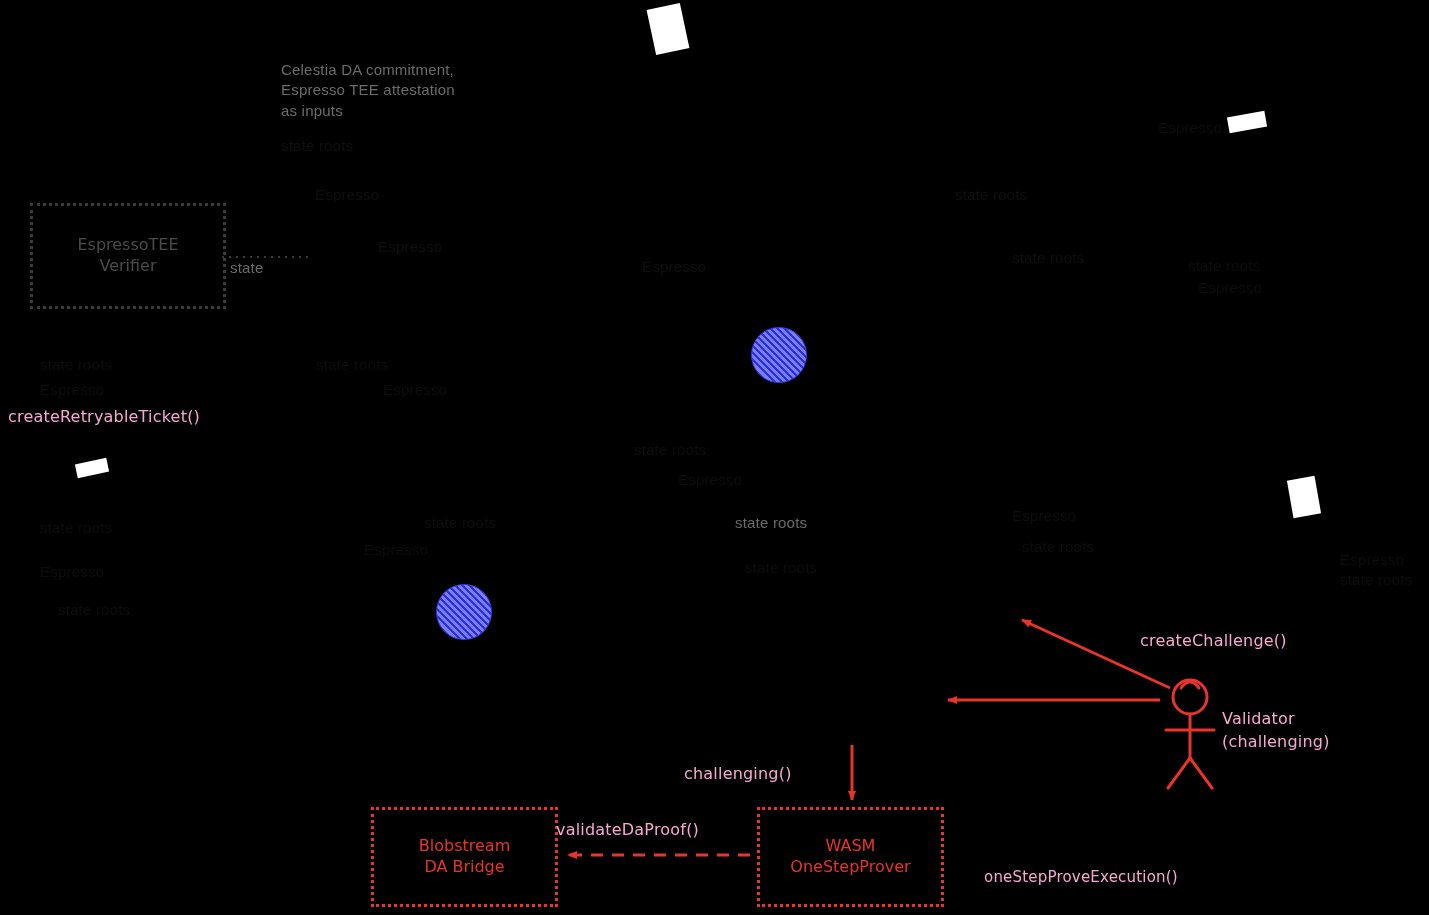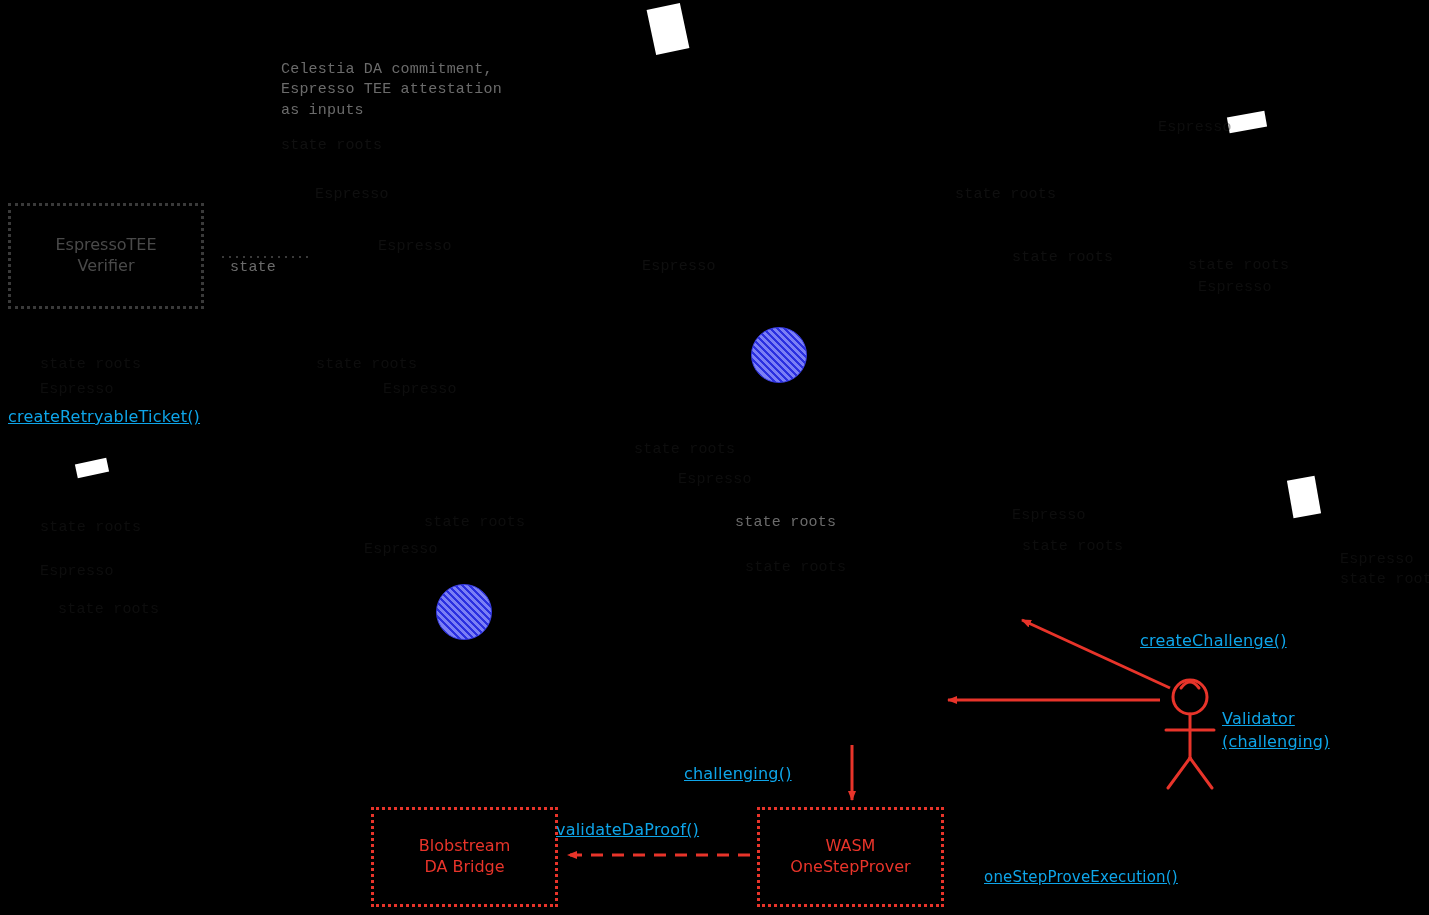--- a/index.html
+++ b/index.html
@@ -15,35 +15,34 @@
     overflow: hidden;
     font-family: "DejaVu Sans", sans-serif;
   }
   .abs { position: absolute; }
 
   
   .label-grey {
     color: #4a4a4a;
     font-size: 15px;
     line-height: 1.35;
-    font-family: Liberation Mono, monospace;
+    font-family: Liberation Sans, sans-serif;
     letter-spacing: 0.2px;
     white-space: pre-line;
   }
   .label-grey.dimmer{ color: #1e1e1e; }
   .label-grey.bright{ color: #6b6b6b; }
 
   .label-red {
-    color: #0ea5e9;
+    color: #f9a8d4;
     font-size: 16px;
     line-height: 1.45;
     font-family: "DejaVu Sans", sans-serif;
     letter-spacing: 0.2px;
     white-space: pre-line;
-    text-decoration: underline;
   }
   .label-red.small { font-size: 15px; }
 
   
   .box-dotted-grey {
     border: 3px dotted #3a3a3a;
     box-sizing: border-box;
     display: flex;
     align-items: center;
     justify-content: center;
@@ -131,21 +130,21 @@
   <div class="abs label-grey dimmer" style="left:424px; top:513px; width:200px; opacity:0.45;">state roots</div>
   <div class="abs label-grey dimmer" style="left:364px; top:540px; width:200px; opacity:0.45;">Espresso</div>
   <div class="abs label-grey dimmer" style="left:745px; top:558px; width:200px; opacity:0.45;">state roots</div>
   <div class="abs label-grey dimmer" style="left:1012px; top:506px; width:200px; opacity:0.45;">Espresso</div>
   <div class="abs label-grey dimmer" style="left:1022px; top:537px; width:200px; opacity:0.45;">state roots</div>
   <div class="abs label-grey dimmer" style="left:1340px; top:550px; width:120px; opacity:0.45;">Espresso</div>
   <div class="abs label-grey dimmer" style="left:1340px; top:570px; width:120px; opacity:0.45;">state roots</div>
 
   <div class="abs label-grey bright" style="left:735px; top:513px; width:200px;">state roots</div>
 
-  <div class="abs box-dotted-grey" style="left:8px; top:203px; width:196px; height:106px;">
+  <div class="abs box-dotted-grey" style="left:30px; top:203px; width:196px; height:106px;">
     <span class="box-text">EspressoTEE
 Verifier</span>
   </div>
   <div class="abs label-grey bright" style="left:230px; top:258px; width:120px;">state</div>
 
   <div class="abs label-red" style="left:8px; top:405px; width:320px;">createRetryableTicket()</div>
 
   <div class="abs label-red" style="left:1092px; top:629px; width:260px;margin-left:48px;">createChallenge()</div>
 
 

